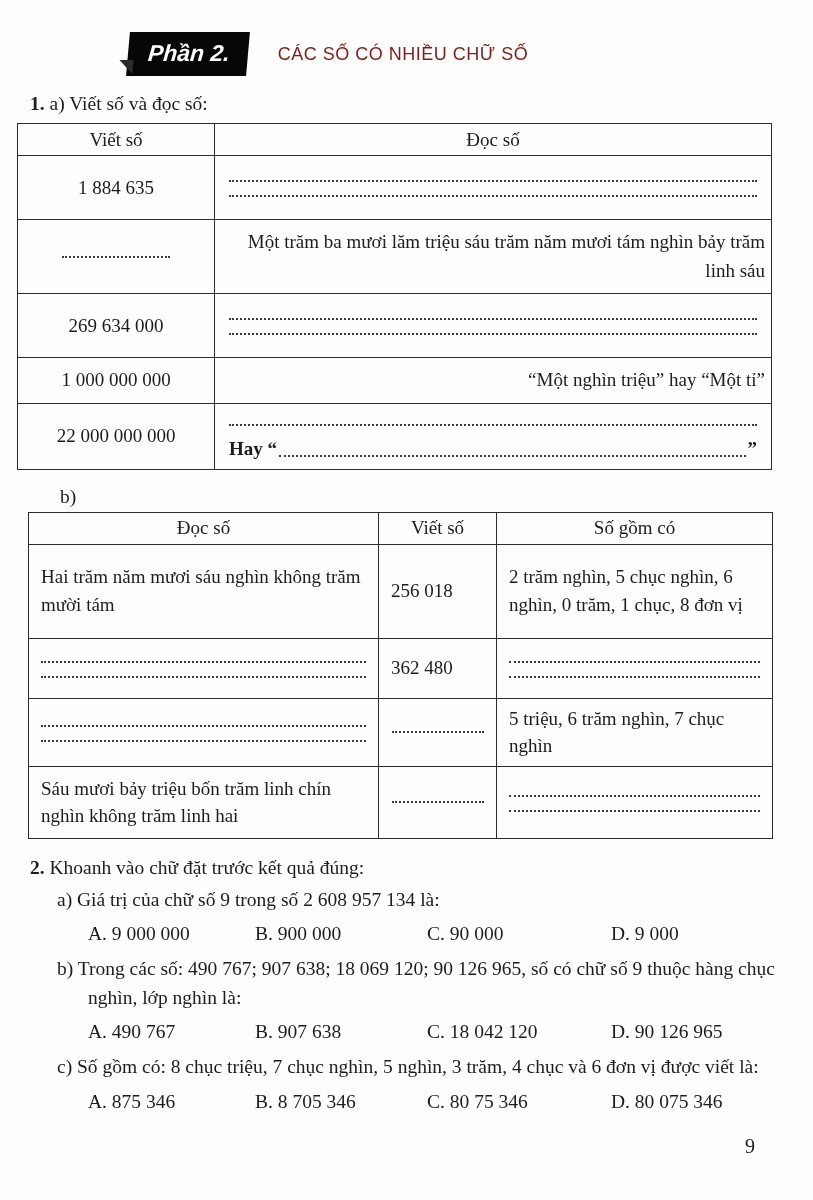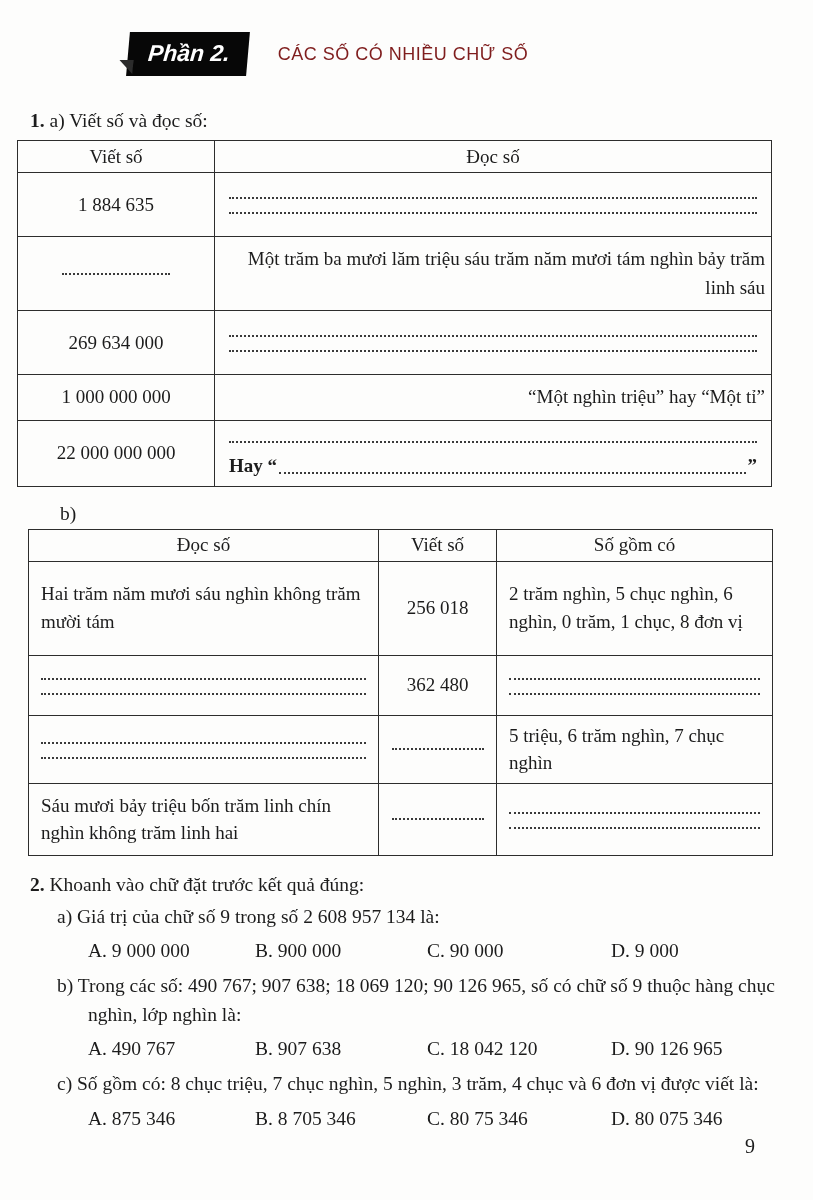--- a/index.html
+++ b/index.html
@@ -24,21 +24,21 @@
   }
   .ribbon::before {
     content:""; position:absolute; left:-8px; bottom:2px;
     border:7px solid transparent; border-right-color:#2c2c2c; border-top-color:#2c2c2c;
   }
   .page-title {
     font-family:"Liberation Sans", sans-serif;
     font-weight:normal; font-size:18px; letter-spacing:0.5px; color:#7f1d1d;
   }
   
-  .ex-line { margin:34px 0 8px 30px; font-size:19.5px; }
+  .ex-line { margin:17px 0 8px 30px; font-size:19.5px; }
   .bold { font-weight:bold; }
   
   table { border-collapse:collapse; font-size:19px; }
   td, th { border:1.6px solid #2d2d2d; vertical-align:middle; }
   th { font-weight:normal; height:32px; }
   .tblA { margin:6px 0 0 17px; width:755px; table-layout:fixed; }
   .tblA .c1 { width:197px; text-align:center; }
   .tblA td.txt { padding:8px 6px; text-align:right; line-height:1.5; }
   .tblA tr.r1 td, .tblA tr.r3 td { height:64px; }
   .tblA tr.r4 td { height:42px; }
@@ -49,21 +49,21 @@
   .dots.short2 { width:92px; margin:0 auto; }
   .hayline { display:flex; align-items:flex-end; margin-top:12px;font-weight:bold; }
   .hayline .dots { flex:1; margin:0 2px 4px; }
   .hayline span { line-height:1.2; }
   .label-b { margin:16px 0 4px 60px; font-size:19.5px; }
   .tblB { margin:2px 0 0 28px; width:744px; table-layout:fixed; }
   .tblB .cb1 { width:350px; }
   .tblB .cb2 { width:118px; text-align:center; }
   .tblB .cb3 { width:276px; }
   .tblB td { padding:6px 12px; line-height:1.45; }
-  .tblB td.ctr { text-align:center;margin-top:48px; }
+  .tblB td.ctr { text-align:left;margin-top:48px; }
   .tblB tr.rb1 td { height:94px; }
   .tblB tr.rb2 td { height:60px; }
   .tblB tr.rb3 td { height:62px; }
   .tblB tr.rb4 td { height:72px; }
   
   .ex2 { margin-top:16px; }
   .part-q {
     margin:6px 30px 0 57px;
     padding-left:31px; text-indent:-31px;
     font-size:19.5px; line-height:1.5; max-width:720px;

